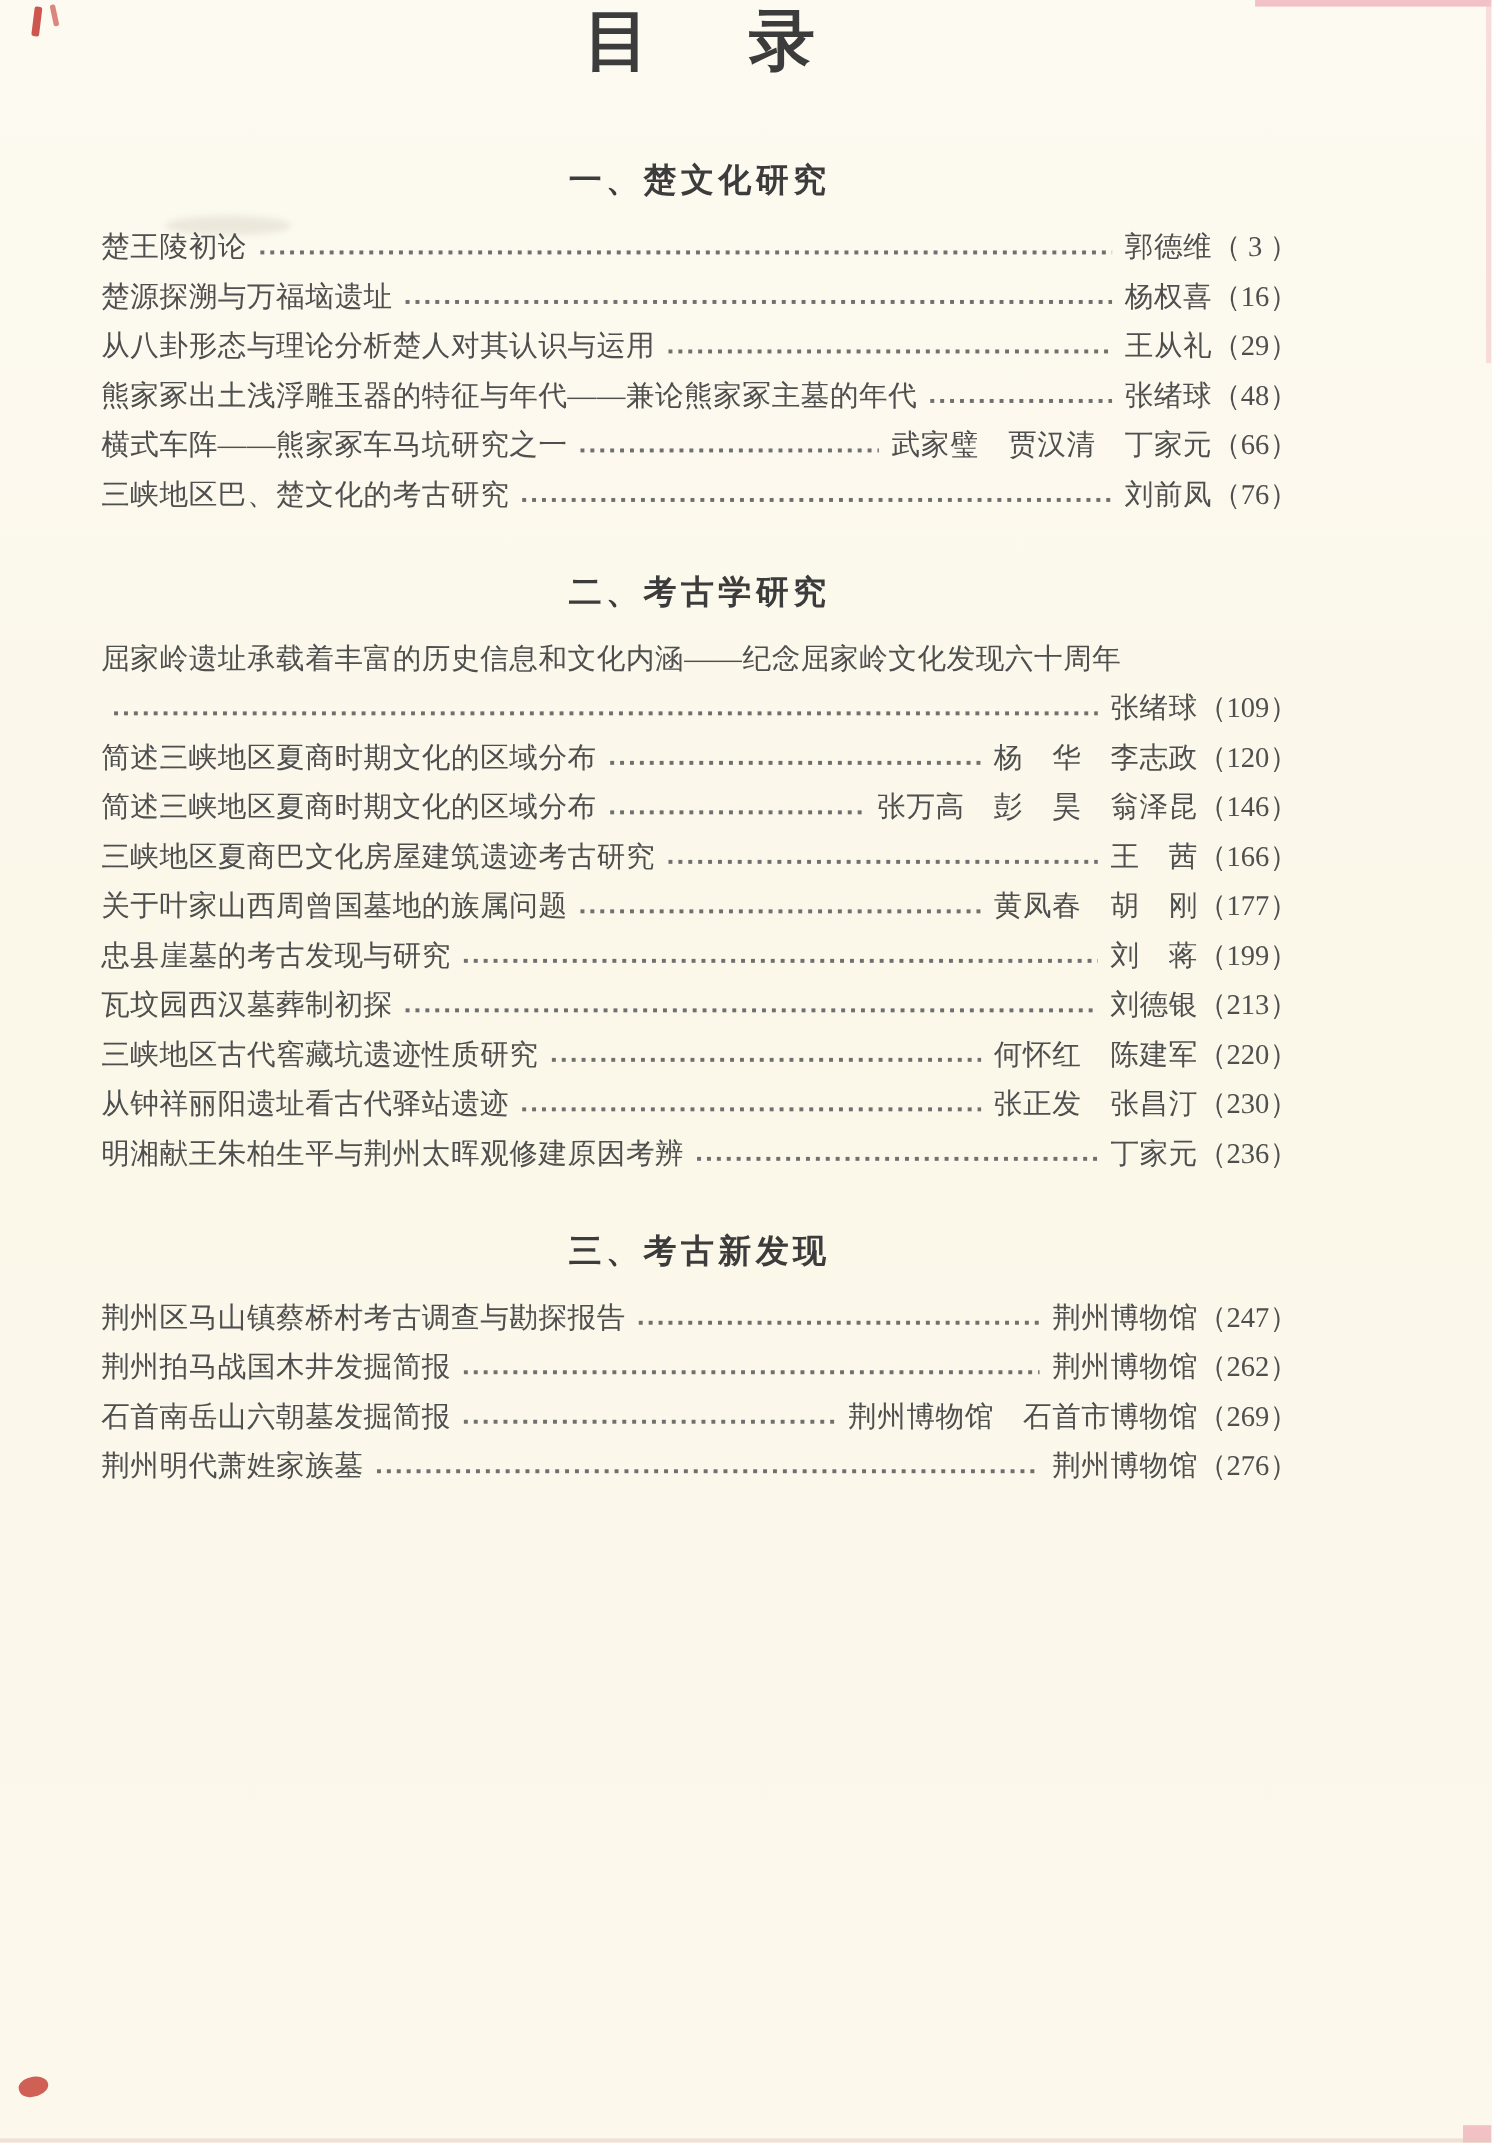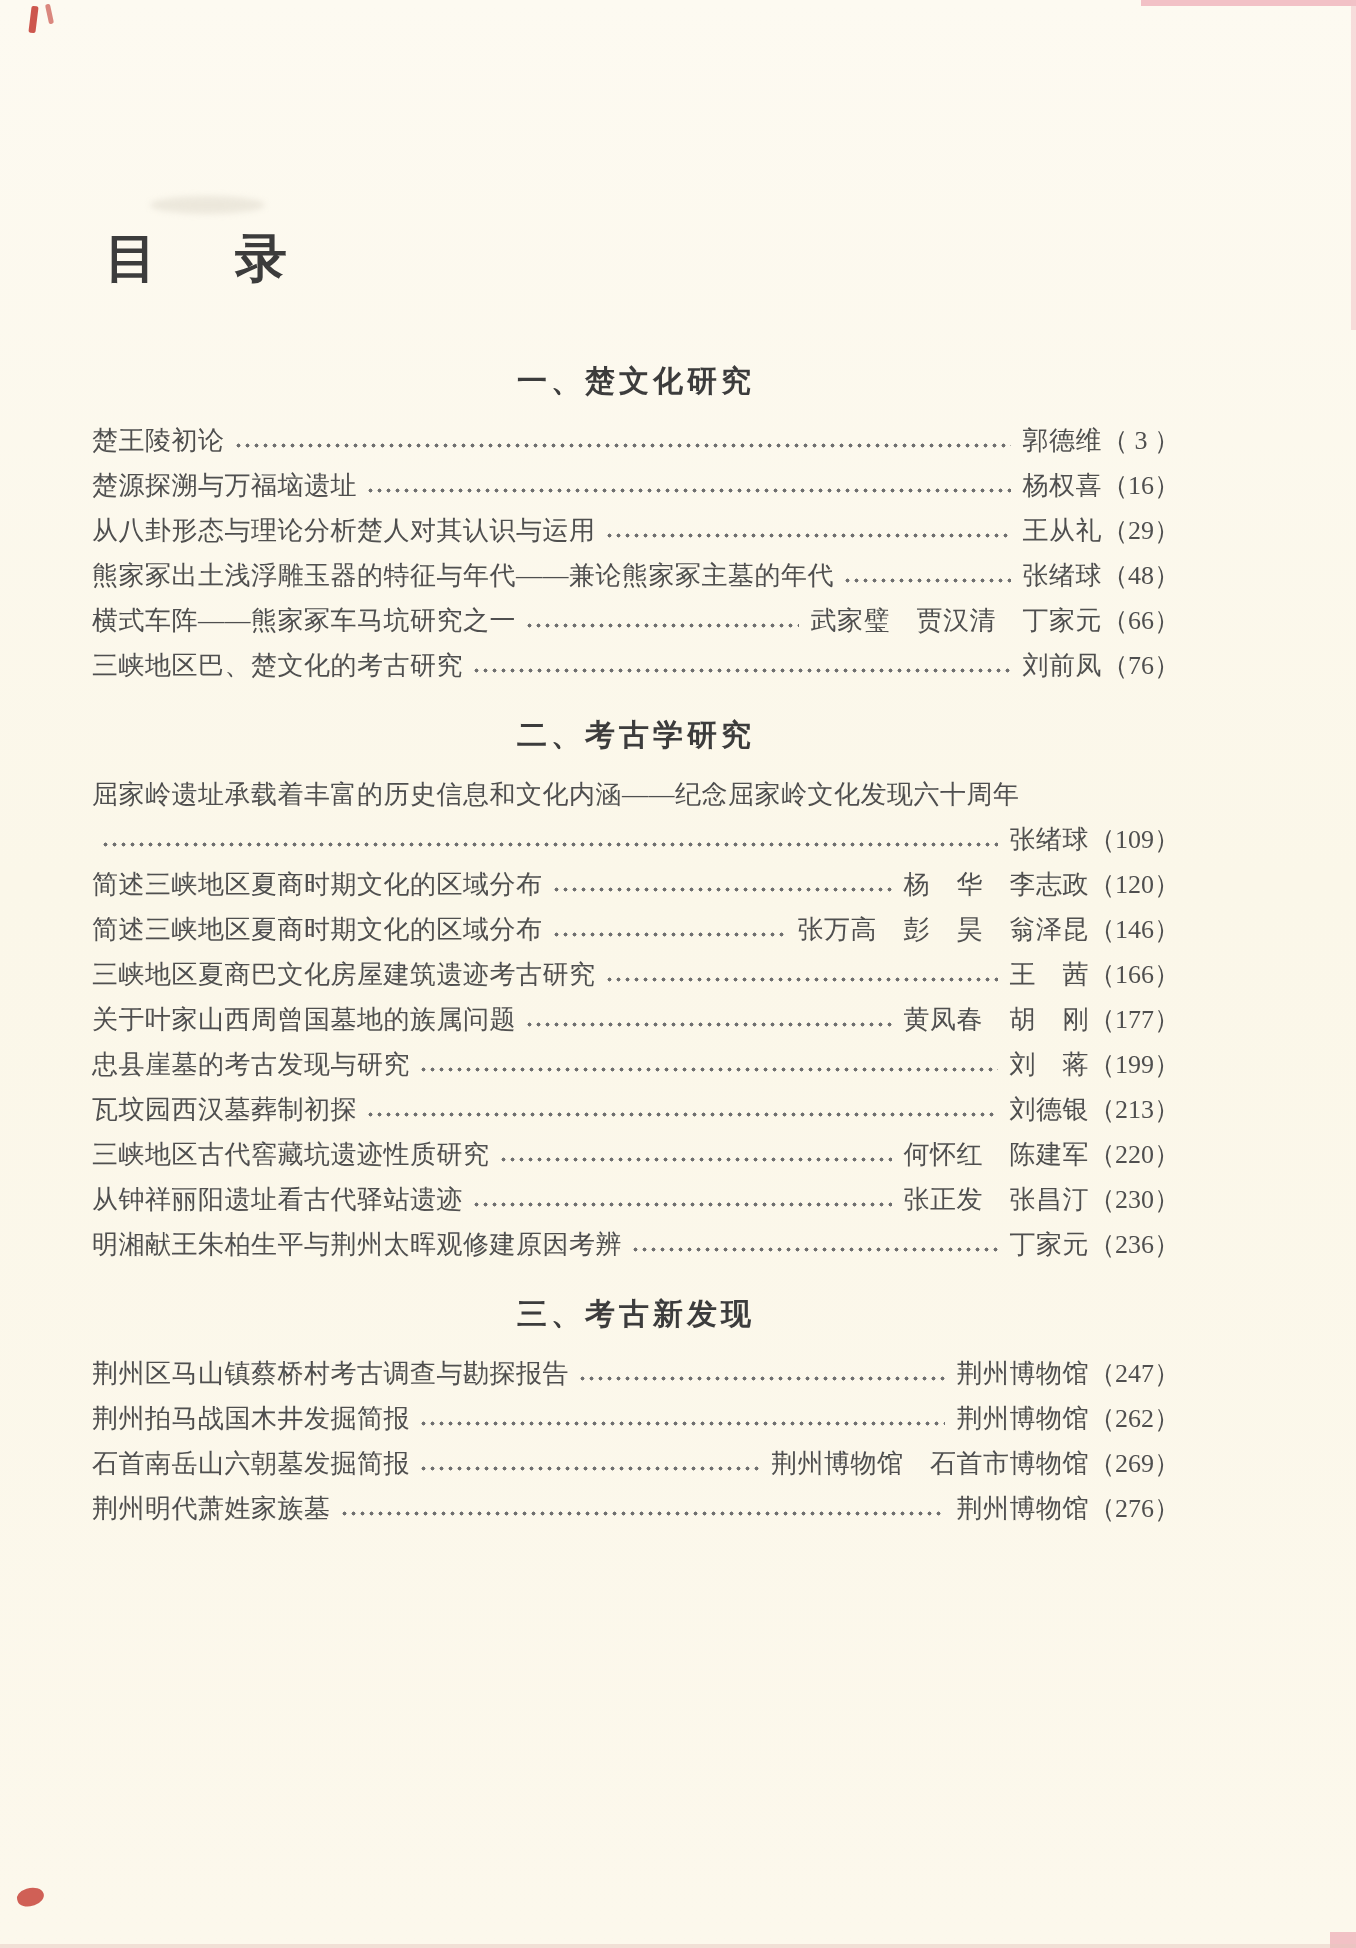--- a/index.html
+++ b/index.html
@@ -20,37 +20,36 @@
     overflow: hidden;
     background: linear-gradient(180deg, #fdfaf1 0%, #fbf7e9 45%, #fcf8ec 100%);
     color: var(--ink);
   }
   .content {
     position: relative;
     padding-left: 92px;
     padding-right: 176px;
   }
   .toc-title {
-    padding-top: 226px;
-    text-align: left;
-    font-size: 52px;
+    text-align: center;
+    font-size: 60px;
     font-weight: bold;
     letter-spacing: 0.25em;
     text-indent: 0.25em; 
     color: var(--heading-ink);
     line-height: 1.25;
   }
   .section-heading {
     text-align: center;
     font-family: "Liberation Sans", "DejaVu Sans", sans-serif;
     font-size: 30px;
     font-weight: 600;
     letter-spacing: 4px;
     color: var(--heading-ink);
-    margin-top: 24px;
+    margin-top: 44px;
     margin-bottom: 24px;
     line-height: 36px;
   }
   .section:first-of-type .section-heading { margin-top: 72px; }
   .entry {
     display: flex;
     align-items: flex-start;
     height: 45px;
     font-size: 26px;
     color: var(--ink);

